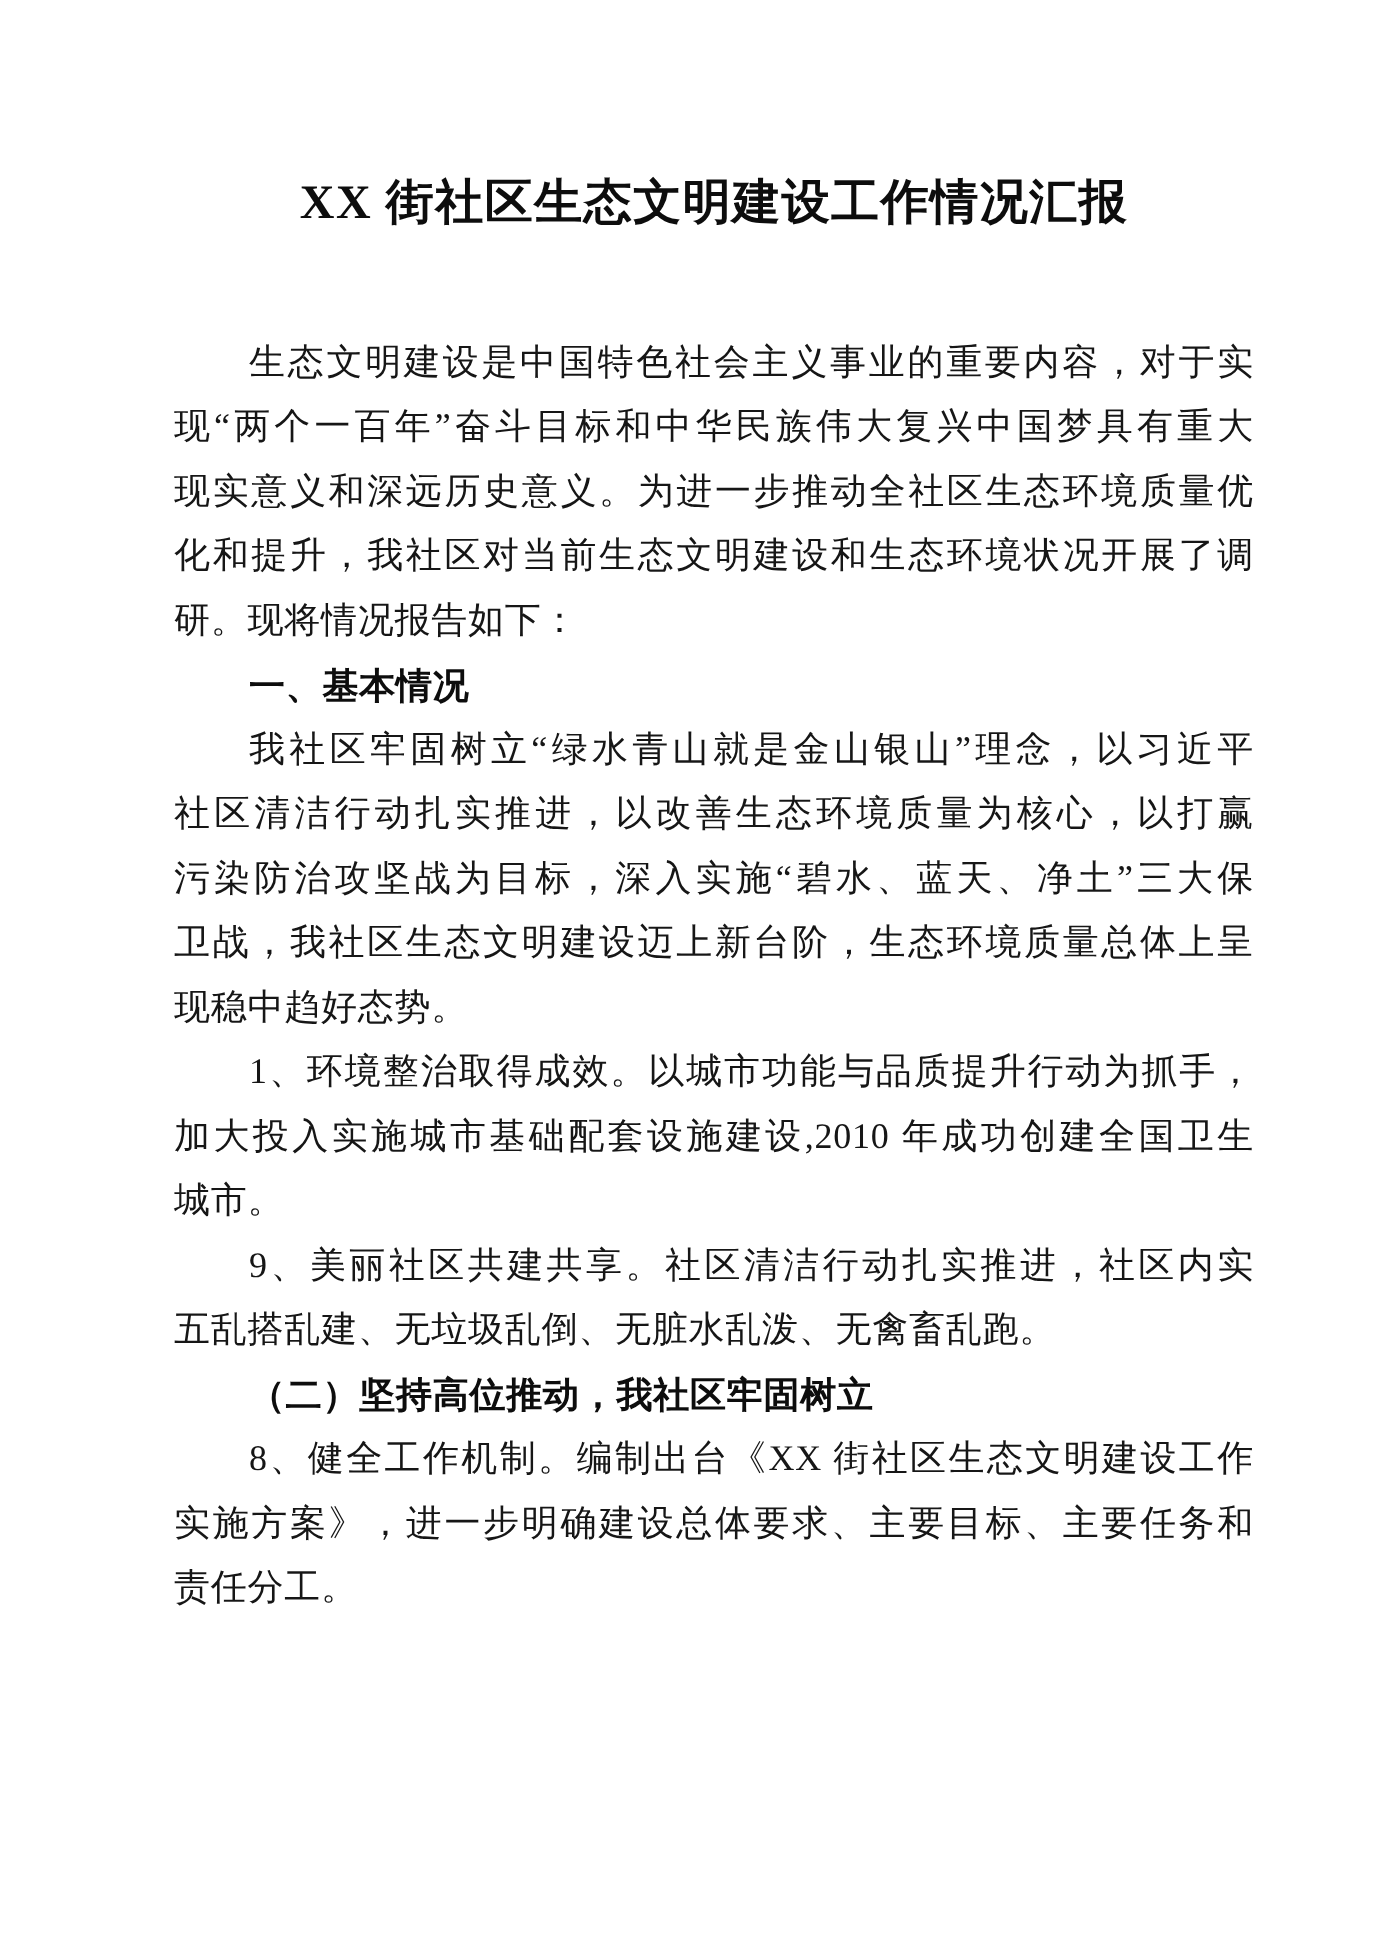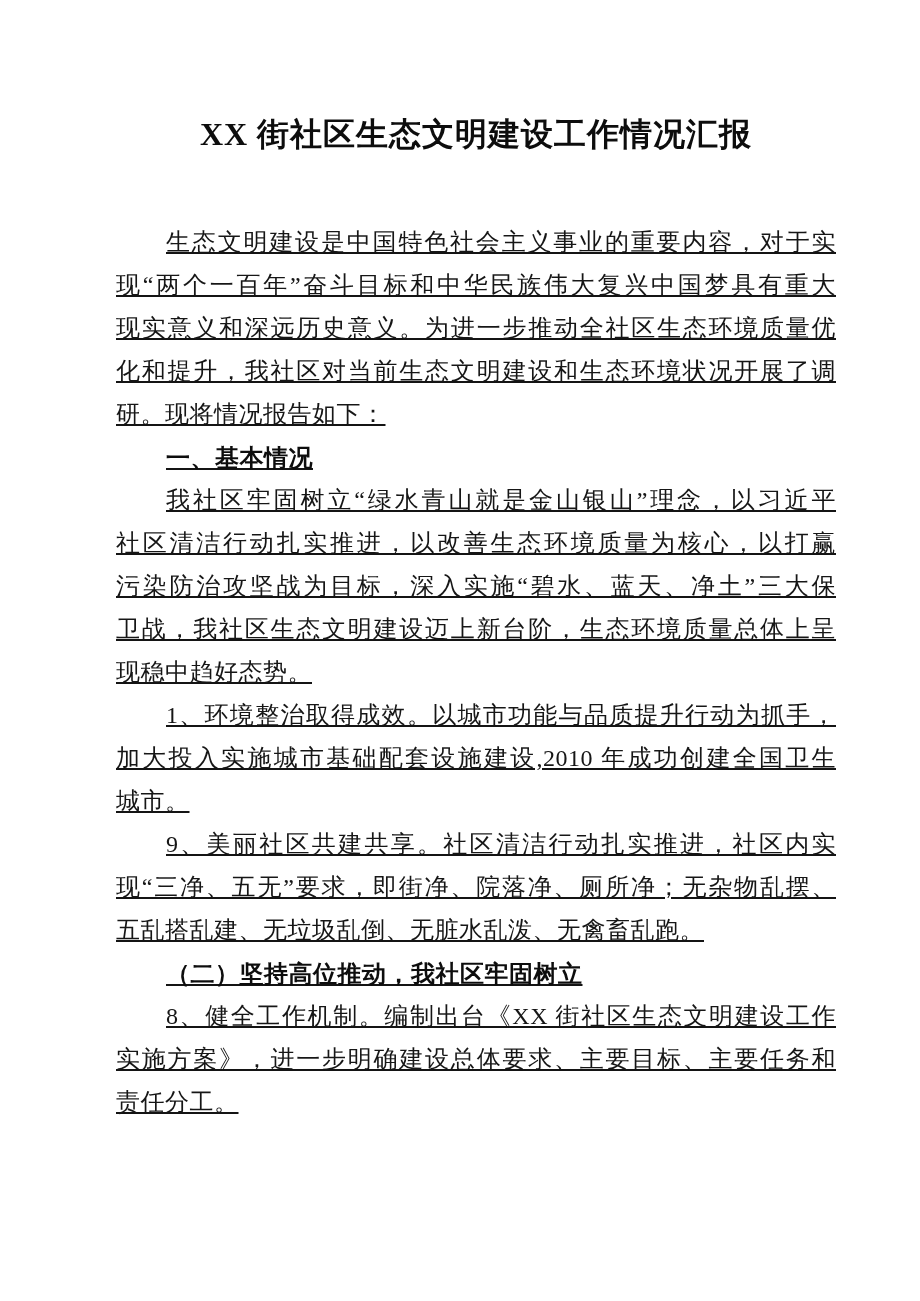--- a/index.html
+++ b/index.html
@@ -33,21 +33,20 @@
     letter-spacing: 1px;
     color: #0d0d0d;
     font-family: "Liberation Serif", "DejaVu Serif", serif;
     white-space: nowrap;
   }
   .doc-body {
     position: absolute;
     top: 221px;
     left: 100px;
     width: 720px;
-    text-decoration: underline;
   }
   .line {
     height: 43px;
     line-height: 43px;
     font-size: 24px;
     letter-spacing: 0.5px;
     white-space: nowrap;
     color: #161616;
   }
   
@@ -87,20 +86,19 @@
       <div class="line role-heading">一、基本情况</div>
       <div class="line role-para-first">我社区牢固树立“绿水青山就是金山银山”理念，以习近平</div>
       <div class="line role-para-full">社区清洁行动扎实推进，以改善生态环境质量为核心，以打赢</div>
       <div class="line role-para-full">污染防治攻坚战为目标，深入实施“碧水、蓝天、净土”三大保</div>
       <div class="line role-para-full">卫战，我社区生态文明建设迈上新台阶，生态环境质量总体上呈</div>
       <div class="line role-para-last">现稳中趋好态势。</div>
       <div class="line role-para-first">1、环境整治取得成效。以城市功能与品质提升行动为抓手，</div>
       <div class="line role-para-full">加大投入实施城市基础配套设施建设,2010 年成功创建全国卫生</div>
       <div class="line role-para-last">城市。</div>
       <div class="line role-para-first">9、美丽社区共建共享。社区清洁行动扎实推进，社区内实</div>
-      <div class="line role-para-full">现“三净、五无”要求，即街净、院落净、厕所净；无杂物乱摆、</div>
       <div class="line role-para-last">五乱搭乱建、无垃圾乱倒、无脏水乱泼、无禽畜乱跑。</div>
       <div class="line role-heading">（二）坚持高位推动，我社区牢固树立</div>
       <div class="line role-para-first">8、健全工作机制。编制出台《XX 街社区生态文明建设工作</div>
       <div class="line role-para-full">实施方案》，进一步明确建设总体要求、主要目标、主要任务和</div>
       <div class="line role-para-last">责任分工。</div>
     </div>
 </div>
 
 </body></html>

